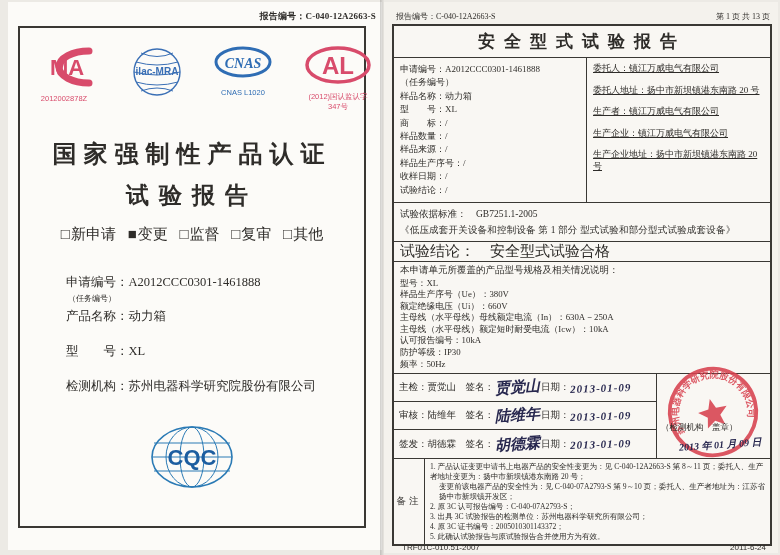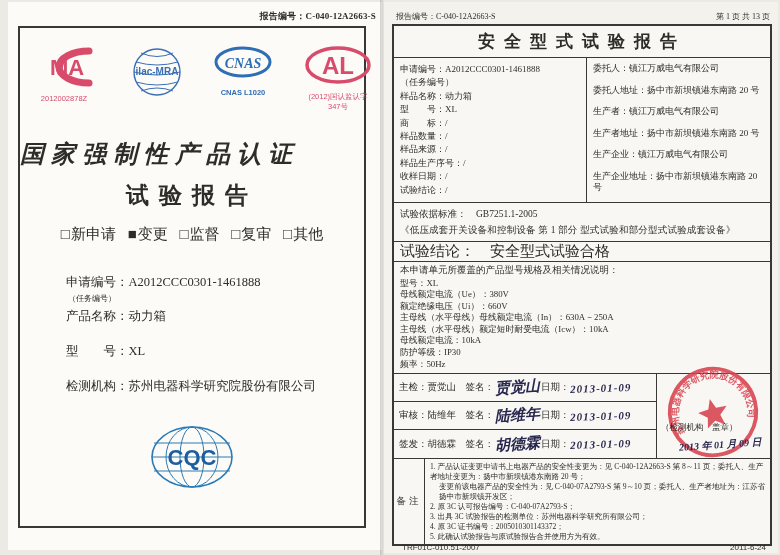--- a/index.html
+++ b/index.html
@@ -13,22 +13,22 @@
   
   #left-page { left:8px; top:2px; width:374px; height:548px; background:#fcfbf8; }
   .report-line-l { position:absolute; top:8px; right:6px; font-size:9px; font-weight:bold; letter-spacing:.2px; }
   .border-box {
     position:absolute; left:10px; top:24px; width:344px; height:498px;
     border:2px solid #3a3834; background:#fcfbf8;
   }
   .logos-row { display:flex; justify-content:center; align-items:flex-start; gap:30px; margin-top:16px;padding-left:16px; }
   .logo { text-align:center; }
   .logo-num { font-size:7.5px; color:#d84b6b; margin-top:0px; font-family:"Liberation Sans",sans-serif; }
-  .logo-num.blue { color:#2f6db4;font-weight:bold; }
-  .title1 { margin:26px 0 0 0; text-align:left; font-size:24px; font-weight:600; letter-spacing:7px;font-style:italic; }
+  .logo-num.blue { color:#2f6db4; }
+  .title1 { margin:26px 0 0 0; text-align:center; font-size:24px; font-weight:600; letter-spacing:7px; }
   .title2 { margin:10px 0 0 0; text-align:center; font-size:23px; font-weight:600; letter-spacing:10px; }
   .checkbox-row { margin-top:14px; text-align:center; font-size:15px; }
   .checkbox-row .cb { margin:0 4px; white-space:nowrap; }
   .checkbox-row .box { margin-right:1px; }
   .fields { margin:30px 0 0 46px; font-size:12.5px; }
   .fields .f-line { margin-bottom:4px; white-space:nowrap; }
   .fields .f-note { font-size:8px; margin:-2px 0 4px 2px; }
   .fields .f-gap { margin-top:18px; }
   .cqc-wrap { text-align:center; margin-top:26px; }
   
@@ -37,21 +37,21 @@
   .rt {
     position:absolute; left:8px; top:22px; width:376px;
     border:2px solid #3a3834; background:#f9f7f3; font-size:9px;
   }
   .r-row { border-bottom:1px solid #3a3834; }
   .r-row:last-child { border-bottom:none; }
   .row-title { height:31px; line-height:31px; text-align:center; font-size:17px; font-weight:700; letter-spacing:9px; }
   .row-info { display:flex; height:144px; }
   .info-left { width:184px; border-right:1px solid #3a3834; padding:5px 2px 0 6px; }
   .info-left .line { line-height:13.4px; white-space:nowrap; }
-  .info-right { flex:1; padding:5px 3px 0 6px; }
+  .info-right { flex:1; padding:5px 3px 0 6px;text-decoration:underline; }
   .info-right .entry { line-height:11.5px; margin-bottom:10px; }
   .row-standard { padding:3px 6px 2px 6px; font-size:9.5px; }
   .row-standard .l1 { line-height:16px; }
   .row-standard .l2 { line-height:17px; letter-spacing:.2px; }
   .row-conclusion { padding:2px 6px; font-size:15px; line-height:15px; }
   .row-specs { padding:2px 6px 3px 6px; }
   .row-specs .sp-head { line-height:13.5px; font-size:9.5px; }
   .row-specs .sp-line { line-height:11.6px; font-size:8.8px; }
   .row-sign { display:flex; height:84px; }
   .sign-left { width:262px; border-right:1px solid #3a3834; }
@@ -173,43 +173,42 @@
         <div class="line"><span>样品数量：</span><span>/</span></div>
         <div class="line"><span>样品来源：</span><span>/</span></div>
         <div class="line"><span>样品生产序号：</span><span>/</span></div>
         <div class="line"><span>收样日期：</span><span>/</span></div>
         <div class="line"><span>试验结论：</span><span>/</span></div>
       </div>
       <div class="info-right">
         <div class="entry"><span>委托人：</span><span>镇江万威电气有限公司</span></div>
         <div class="entry"><span>委托人地址：</span><span>扬中市新坝镇港东南路 20 号</span></div>
         <div class="entry"><span>生产者：</span><span>镇江万威电气有限公司</span></div>
-        <div class="entry"><span>生产者地址：</span><span>扬中市新坝镇港东南路 20 号</span></div>
         <div class="entry"><span>生产企业：</span><span>镇江万威电气有限公司</span></div>
         <div class="entry"><span>生产企业地址：</span><span>扬中市新坝镇港东南路 20 号</span></div>
       </div>
     </div>
 
     <div class="r-row row-standard">
       <div class="l1"><span>试验依据标准：</span>　<span>GB7251.1-2005</span></div>
       <div class="l2">《低压成套开关设备和控制设备 第 1 部分 型式试验和部分型式试验成套设备》</div>
     </div>
 
     <div class="r-row row-conclusion">
       <span>试验结论：</span>　<span>安全型式试验合格</span>
     </div>
 
     <div class="r-row row-specs">
       <div class="sp-head">本申请单元所覆盖的产品型号规格及相关情况说明：</div>
       <div class="sp-line">型号：XL</div>
-      <div class="sp-line">母线额定电流（Ue）：380V</div>
+      <div class="sp-line">样品生产序号（Ue）：380V</div>
       <div class="sp-line">额定绝缘电压（Ui）：660V</div>
       <div class="sp-line">主母线（水平母线）母线额定电流（In）：630A－250A</div>
       <div class="sp-line">主母线（水平母线）额定短时耐受电流（Icw）：10kA</div>
-      <div class="sp-line">母线额定电流：10kA</div>
+      <div class="sp-line">认可报告编号：10kA</div>
       <div class="sp-line">防护等级：IP30</div>
       <div class="sp-line">频率：50Hz</div>
     </div>
 
     <div class="r-row row-sign">
       <div class="sign-left">
         <div class="sign-row">
           <span>主检：</span>
           <span>贾觉山</span>　
           <span>签名：</span>

